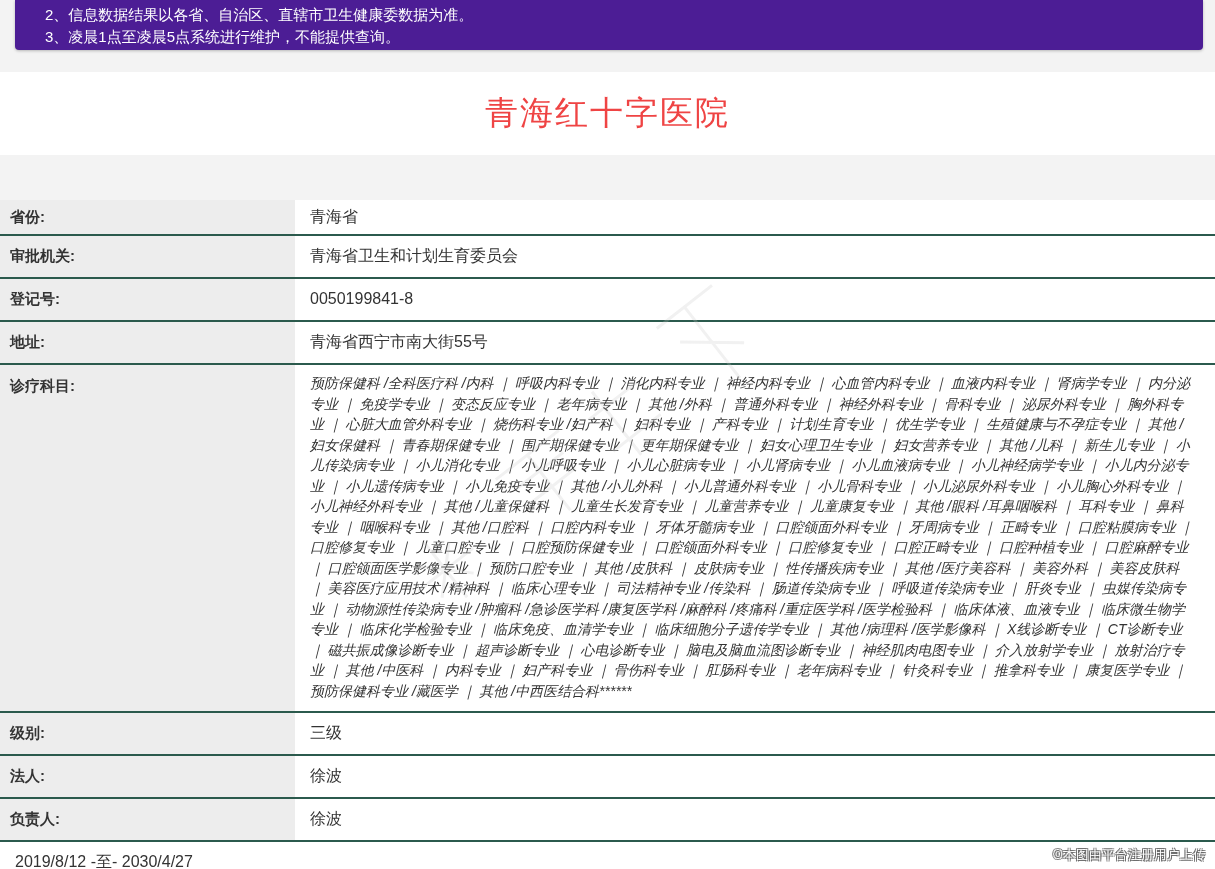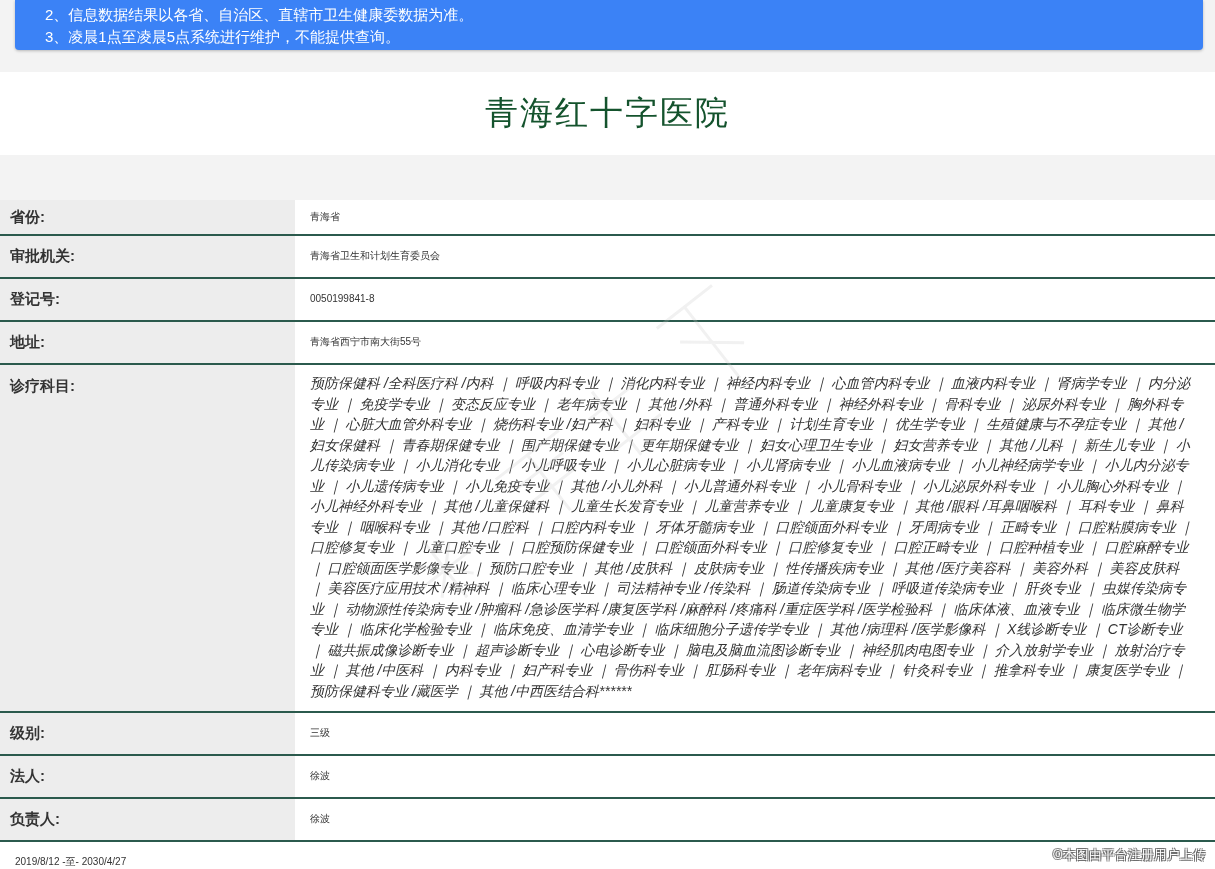--- a/index.html
+++ b/index.html
@@ -7,54 +7,54 @@
     width:1215px;height:869px;overflow:hidden;position:relative;
     background:#f3f3f3;
     font-family:"Liberation Sans","DejaVu Sans",sans-serif;
     color:#333;
   }
   
   .notice-banner{
     margin:0 12px 0 15px;
     height:50px;box-sizing:border-box;
     padding:4px 10px 0 30px;
-    background:#3b82f6;
+    background:#4c1d95;
     color:#ffffff;
     font-size:15px;line-height:22px;
     border-radius:0 0 4px 4px;
     box-shadow:0 1px 3px rgba(0,0,0,.25);
   }
   
   .title-card{
     margin-top:22px;height:83px;background:#ffffff;
     display:flex;align-items:center;justify-content:center;
   }
   .title-card h1{
-    margin:14px;font-size:33px;font-weight:400;color:#14532d;letter-spacing:2px;
+    margin:14px;font-size:33px;font-weight:400;color:#ef4444;letter-spacing:2px;
   }
   
   .info-table{margin-top:45px;}
   .row{
     display:flex;background:#ffffff;box-sizing:border-box;
     border-bottom:2px solid #2b5a4d;
     min-height:43px;
   }
   .row.first{min-height:36px;}
   .cell-label{
     flex:0 0 295px;width:295px;box-sizing:border-box;
     background:#ededed;
     display:flex;align-items:center;
     padding:6px 8px 6px 10px;
     font-size:15px;font-weight:700;color:#333;
   }
   .cell-value{
     flex:1;box-sizing:border-box;
     display:flex;align-items:center;
     padding:6px 20px 6px 15px;
-    font-size:10px;color:#333;line-height:20.5px;
+    font-size:16px;color:#333;line-height:20.5px;
   }
   .row.big .cell-value{
     align-items:flex-start;
     padding-top:8px;padding-bottom:10px;
     font-size:14px;
     font-style:italic;
   }
   
   .diag-watermark{
     position:absolute;left:330px;top:250px;width:500px;height:480px;

